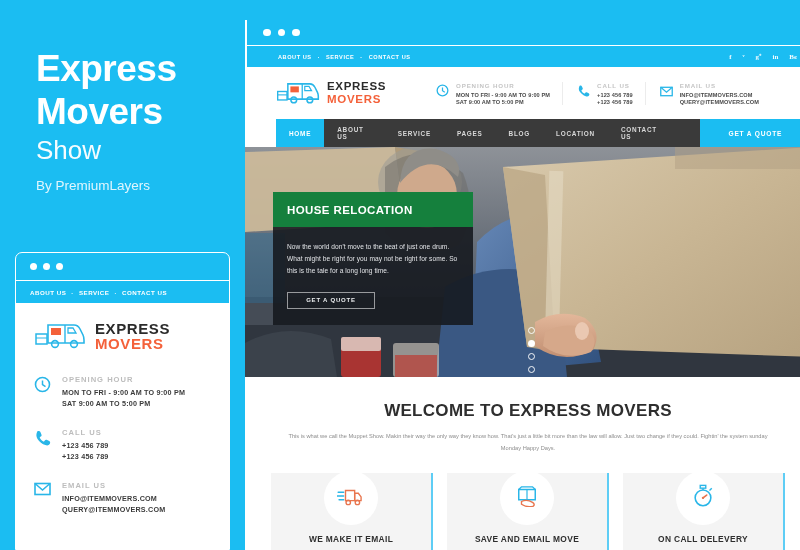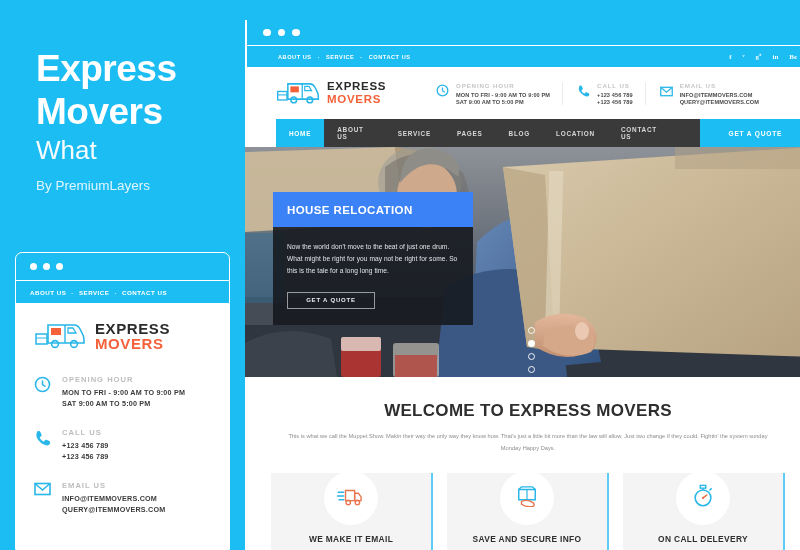--- a/index.html
+++ b/index.html
@@ -94,21 +94,21 @@
   }
 
   
   .hero { position: relative; height: 230px; overflow: hidden; background: #5a626c; }
   .hero-bg { position: absolute; inset: 0; }
   .hero-caption {
     position: absolute; left: 28px; top: 45px; width: 200px;
     background: rgba(20,24,30,.88);
   }
   .hc-title {
-    background: #3b82f6; padding: 12px 0 11px 14px;
+    background: #15803d; padding: 12px 0 11px 14px;
     font-size: 11.5px; color: #ffffff; letter-spacing: .4px; font-weight: bold;
   }
   .hc-body { padding: 14px 14px 16px 14px; }
   .hc-text { font-size: 6.6px; color: #e2e4e7; line-height: 1.85; letter-spacing: .05px; }
   .hc-btn {
     margin-top: 14px; width: 88px; height: 17px; border: 1px solid rgba(255,255,255,.55);
     display: flex; align-items: center; justify-content: center;
     font-size: 6px; color: #eceef0; letter-spacing: .8px; font-weight: bold;
   }
   .hero-dots { position: absolute; left: 283px; top: 180px; display: flex; flex-direction: column; gap: 6px; }
@@ -134,21 +134,21 @@
 </head>
 <body>
 
 <div class="stage">
 
   <div class="left-panel">
     <div class="brand-title">
       <div>Express</div>
       <div>Movers</div>
     </div>
-    <div class="brand-sub">What</div>
+    <div class="brand-sub">Show</div>
     <div class="brand-author">By PremiumLayers</div>
 
     <div class="mobile-card">
       <div class="mc-bar">
         <div class="mc-dot"></div>
         <div class="mc-dot"></div>
         <div class="mc-dot"></div>
       </div>
       <div class="mc-nav">
         <span>ABOUT US</span>
@@ -426,21 +426,21 @@
         <div class="feat-circle">
           <span>
             <svg width="28" height="22" viewBox="0 0 30 24">
               <path d="M6 5 h18 v11 h-18 z" fill="none" stroke="#29b6e8" stroke-width="1.6"></path>
               <path d="M6 5 l3 -3 h12 l3 3" fill="none" stroke="#29b6e8" stroke-width="1.5"></path>
               <path d="M15 5 v11" stroke="#29b6e8" stroke-width="1.3"></path>
               <path d="M9 18 q6 -3 12 1 q3 2 1 4 q-7 2 -13 -2 z" fill="none" stroke="#e8754e" stroke-width="1.5"></path>
             </svg>
           </span>
         </div>
-        <div class="feat-title">SAVE AND SECURE INFO</div>
+        <div class="feat-title">SAVE AND EMAIL MOVE</div>
         <div class="feat-text">They really are a scream the Addams Family.</div>
       </div>
 
       <div class="feat">
         <div class="feat-circle">
           <span>
             <svg width="24" height="24" viewBox="0 0 26 26">
               <circle cx="13" cy="15" r="8.5" fill="none" stroke="#29b6e8" stroke-width="1.7"></circle>
               <rect x="10" y="1.5" width="6" height="3" fill="none" stroke="#29b6e8" stroke-width="1.5"></rect>
               <path d="M13 4.5 v2" stroke="#29b6e8" stroke-width="1.5"></path>

